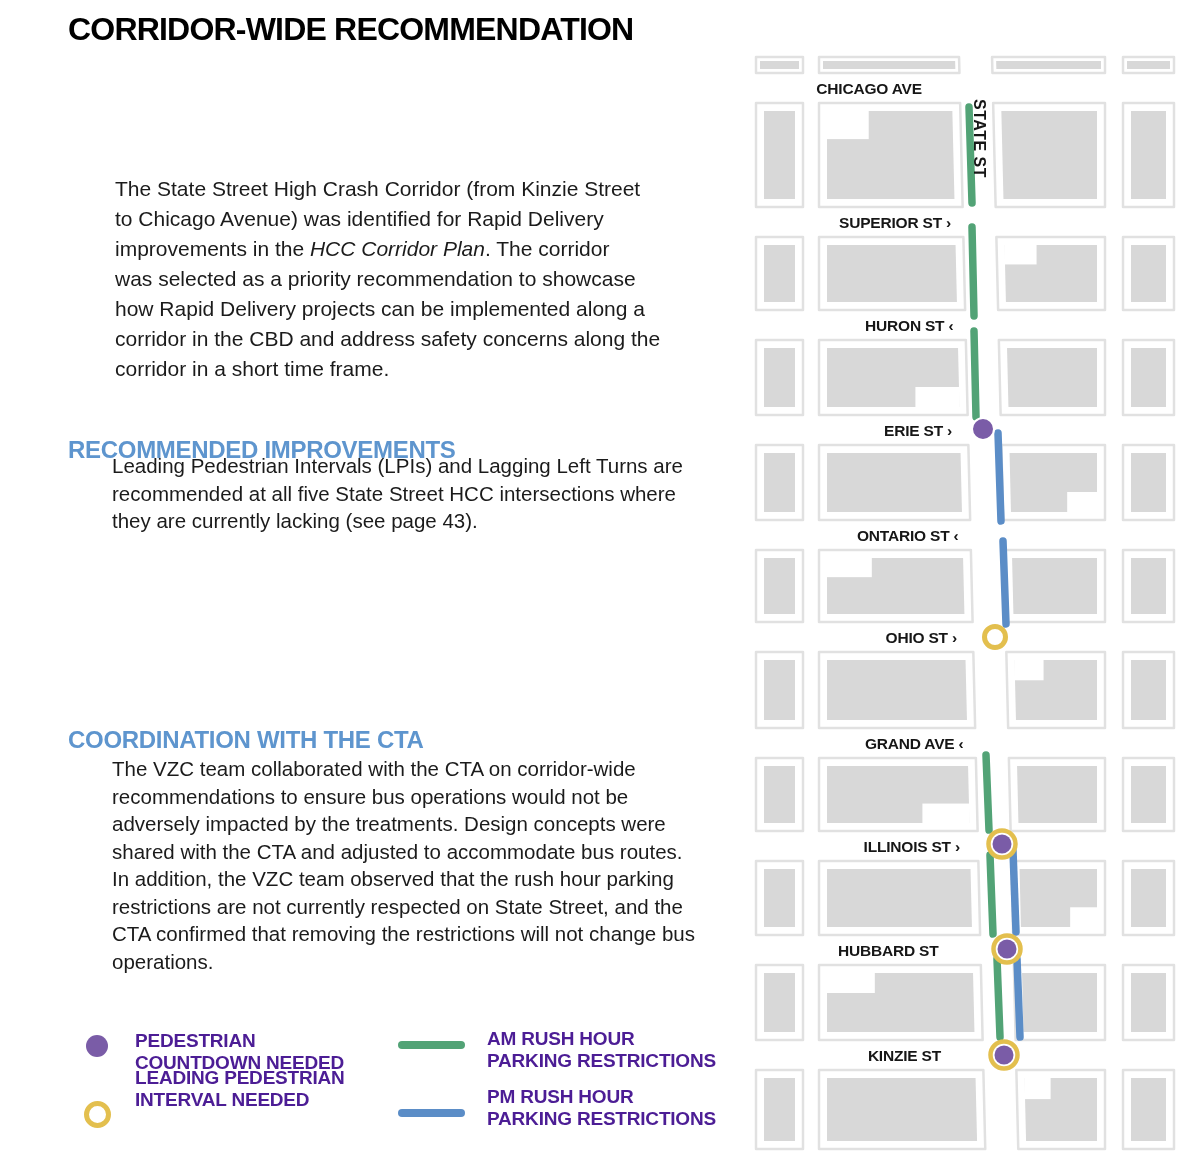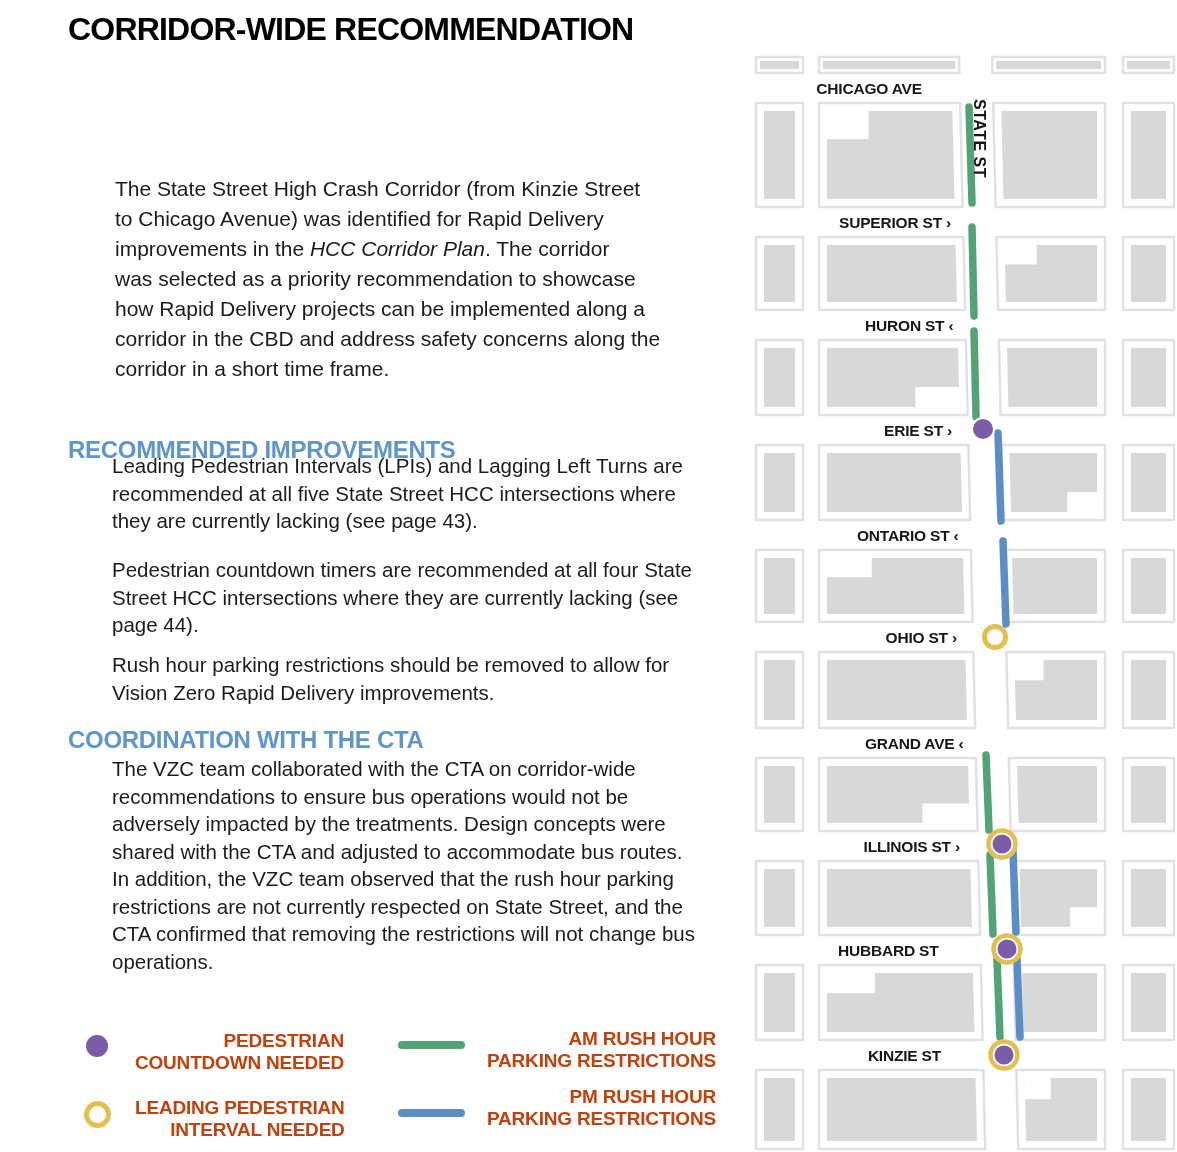--- a/index.html
+++ b/index.html
@@ -11,21 +11,21 @@
   .doc-title{position:absolute;left:66px;top:56px;font-size:37px;font-weight:bold;
           line-height:45px;letter-spacing:-0.5px;color:var(--orange,#e07149);white-space:pre-line;}
 
   .para{position:absolute;left:68px;width:648px;font-size:20.5px;line-height:27.5px;
         white-space:pre-line;color:#1b1b1b;margin-left:44px;}
   .intro{left:71px;top:174px;font-size:21px;line-height:30px;}
   .sec-head{position:absolute;left:68px;font-size:24px;font-weight:bold;
         letter-spacing:-0.3px;color:var(--heading-blue,#5e95ce);}
 
   .legend-text{position:absolute;font-size:19px;font-weight:bold;line-height:22px;
-        letter-spacing:-0.2px;color:#c2410c;white-space:pre-line;text-align:right;}
+        letter-spacing:-0.2px;color:#4c1d95;white-space:pre-line;}
   .legend-dot{position:absolute;width:22px;height:22px;border-radius:50%;
         background:var(--purple,#7a5ca7);}
   .legend-ring{position:absolute;width:17px;height:17px;border-radius:50%;
         border:5px solid var(--yellow,#e3bf4e);background:#ffffff;}
   .legend-line{position:absolute;width:67px;height:8px;border-radius:4px;}
   .legend-line.am{background:var(--am-green,#58a378);}
   .legend-line.pm{background:var(--pm-blue,#5b8dc7);}
 
   .map-wrap{position:absolute;left:753px;top:55px;width:424px;height:1097px;}
   #map-svg{display:block;}
@@ -43,42 +43,37 @@
 improvements in the </span><span style="font-style:italic">HCC Corridor Plan</span><span>. The corridor
 was selected as a priority recommendation to showcase
 how Rapid Delivery projects can be implemented along a
 corridor in the CBD and address safety concerns along the
 corridor in a short time frame.</span></div>
 
   <div class="sec-head" style="top:436px">RECOMMENDED IMPROVEMENTS</div>
   <div class="para" style="top:452px">Leading Pedestrian Intervals (LPIs) and Lagging Left Turns are
 recommended at all five State Street HCC intersections where
 they are currently lacking (see page 43).</div>
-  <div class="para" style="top:556px">Pedestrian countdown timers are recommended at all four State
-Street HCC intersections where they are currently lacking (see
-page 44).</div>
-  <div class="para" style="top:651px">Rush hour parking restrictions should be removed to allow for
-Vision Zero Rapid Delivery improvements.</div>
 
   <div class="sec-head" style="top:726px">COORDINATION WITH THE CTA</div>
   <div class="para" style="top:755px">The VZC team collaborated with the CTA on corridor-wide
 recommendations to ensure bus operations would not be
 adversely impacted by the treatments. Design concepts were
 shared with the CTA and adjusted to accommodate bus routes.
 In addition, the VZC team observed that the rush hour parking
 restrictions are not currently respected on State Street, and the
 CTA confirmed that removing the restrictions will not change bus
 operations.</div>
 
   <div class="legend-dot" style="left:86px;top:1035px"></div>
   <div class="legend-text" style="left:135px;top:1030px">PEDESTRIAN
 COUNTDOWN NEEDED</div>
 
   <div class="legend-ring" style="left:84px;top:1101px"></div>
-  <div class="legend-text" style="left:135px;top:1097px">LEADING PEDESTRIAN
+  <div class="legend-text" style="left:135px;top:1067px">LEADING PEDESTRIAN
 INTERVAL NEEDED</div>
 
   <div class="legend-line am" style="left:398px;top:1041px"></div>
   <div class="legend-text" style="left:487px;top:1028px">AM RUSH HOUR
 PARKING RESTRICTIONS</div>
 
   <div class="legend-line pm" style="left:398px;top:1109px"></div>
   <div class="legend-text" style="left:487px;top:1086px">PM RUSH HOUR
 PARKING RESTRICTIONS</div>
 

